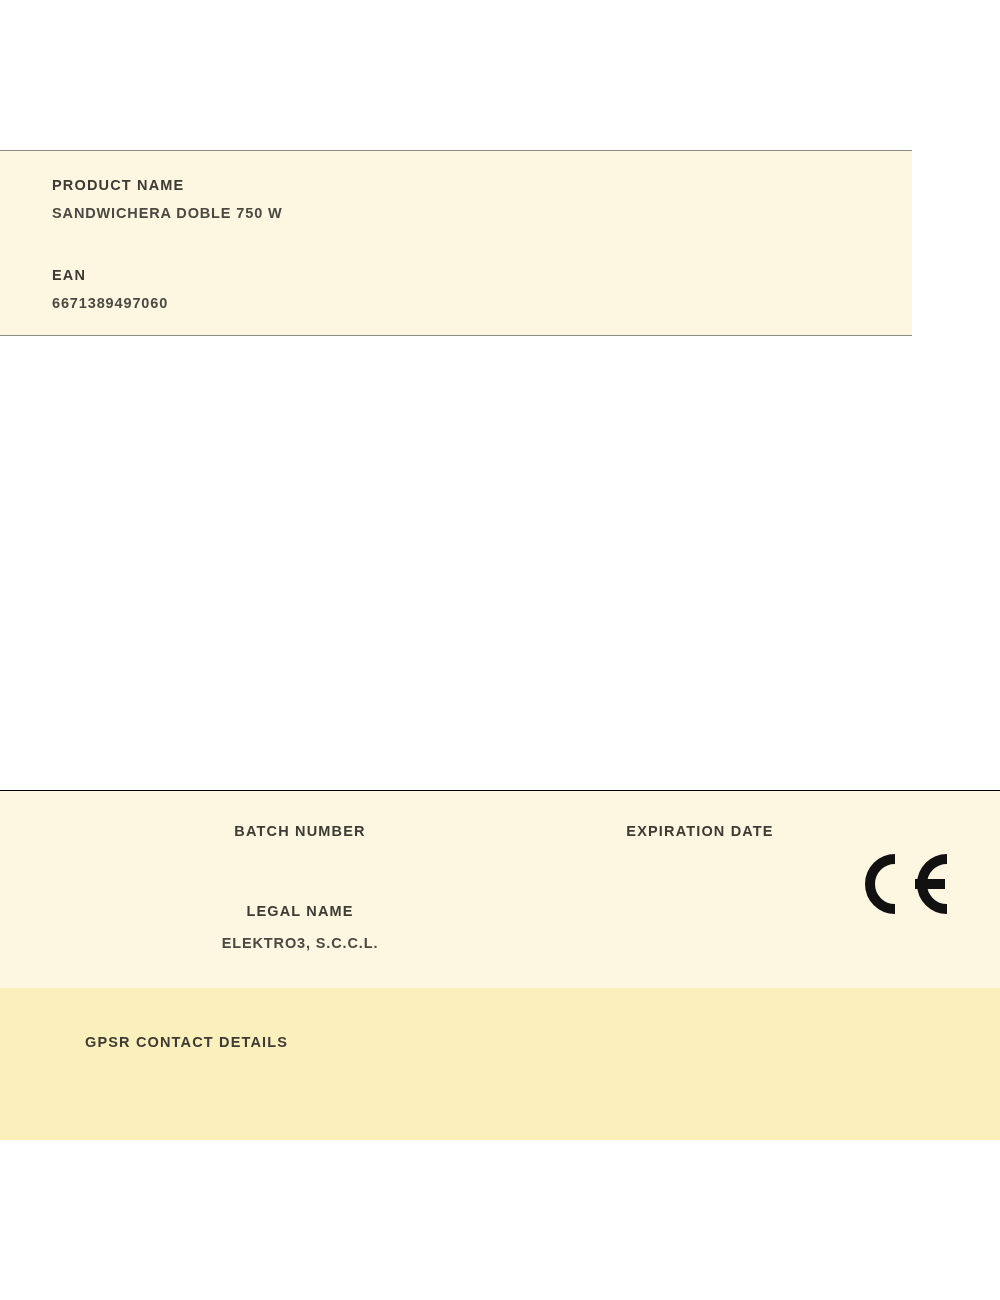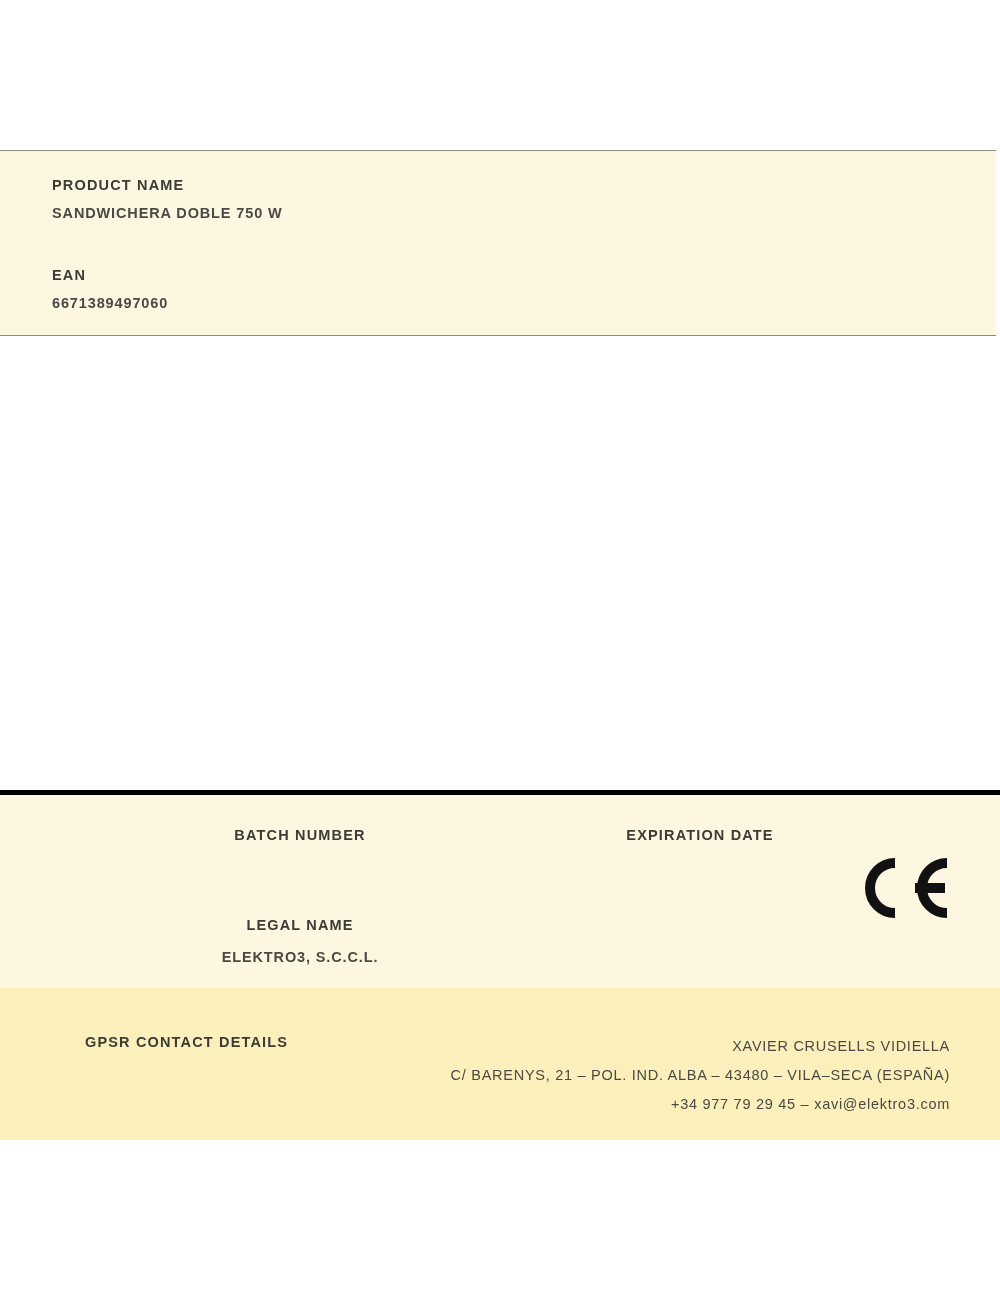--- a/index.html
+++ b/index.html
@@ -21,21 +21,21 @@
     top: 0; left: 0;
     width: 1000px;
     height: 1300px;
   }
 
   
   .top-block {
     position: absolute;
     top: 150px;
     left: 0;
-    width: 996px;
+    width: 912px;
     height: 186px;
     background: #fdf6e0;
     border-top: 1px solid #8b8b80;
     border-bottom: 1px solid #8b8b80;
     box-sizing: border-box;
   }
   .field-label {
     font-size: 14.5px;
     font-weight: bold;
     letter-spacing: 0.08em;
@@ -67,41 +67,41 @@
   }
 
   
   .mid-block {
     position: absolute;
     top: 790px;
     left: 0;
     width: 1000px;
     height: 246px;
     background: #fdf6e0;
-    border-top: 5px solid #000000;
+    border-top: 1px solid #000000;
     border-bottom: 1px solid #8b8b80;
     box-sizing: border-box;
   }
   .cell {
     position: absolute;
     text-align: center;
   }
   .cell .field-label {
     display: block;
     margin-bottom: 16px;
     white-space: nowrap;
   }
   .cell .field-value {
     display: block;
     white-space: nowrap;
     margin-top: 12px;
   }
   .cell-batch  { top: 32px;  left: 160px; width: 280px; }
   .cell-expiry { top: 32px;  left: 560px; width: 280px; }
-  .cell-legal  { top: 122px; left: 160px; width: 280px; }
+  .cell-legal  { top: 112px; left: 160px; width: 280px; }
   .cell-origin { top: 122px; left: 560px; width: 280px; }
 
   .ce-mark {
     position: absolute;
     top: 62px;
     left: 855px;
     width: 100px;
     height: 62px;
   }
   .ce-mark svg { display: block; }
@@ -190,22 +190,17 @@
         <path d="M40 6 A25 25 0 1 0 40 56" fill="none" stroke="#111111" stroke-width="10" stroke-linecap="butt"></path>
 
         <path d="M92 6 A25 25 0 1 0 92 56" fill="none" stroke="#111111" stroke-width="10" stroke-linecap="butt"></path>
         <rect x="60" y="26" width="30" height="10" fill="#111111"></rect>
       </svg>
     </div>
   </div>
 
   <div class="gpsr-block">
     <div class="gpsr-label">GPSR CONTACT DETAILS</div>
-    <div class="gpsr-lines">
-      <div>XAVIER CRUSELLS VIDIELLA</div>
-      <div>C/ BARENYS, 21 – POL. IND. ALBA – 43480 – VILA–SECA (ESPAÑA)</div>
-      <div>+34 977 79 29 45 –  xavi@elektro3.com</div>
-    </div>
   </div>
 
   <div class="bottom-empty"></div>
 
 </div>
 
 </body></html>

